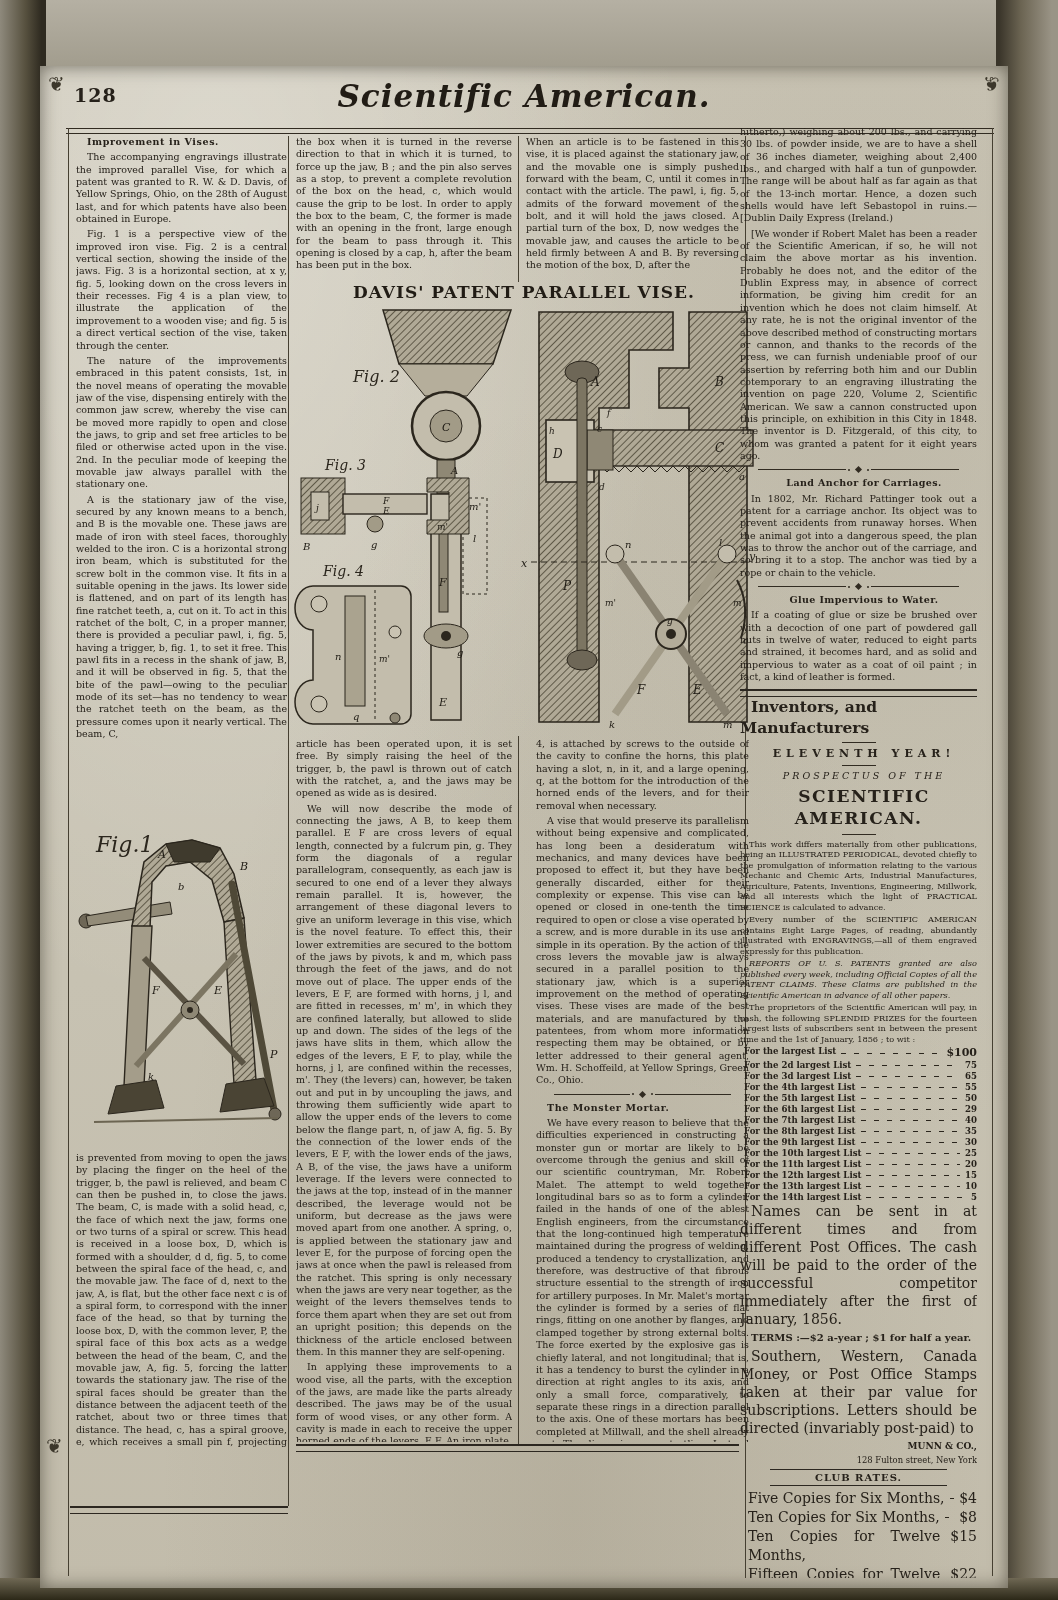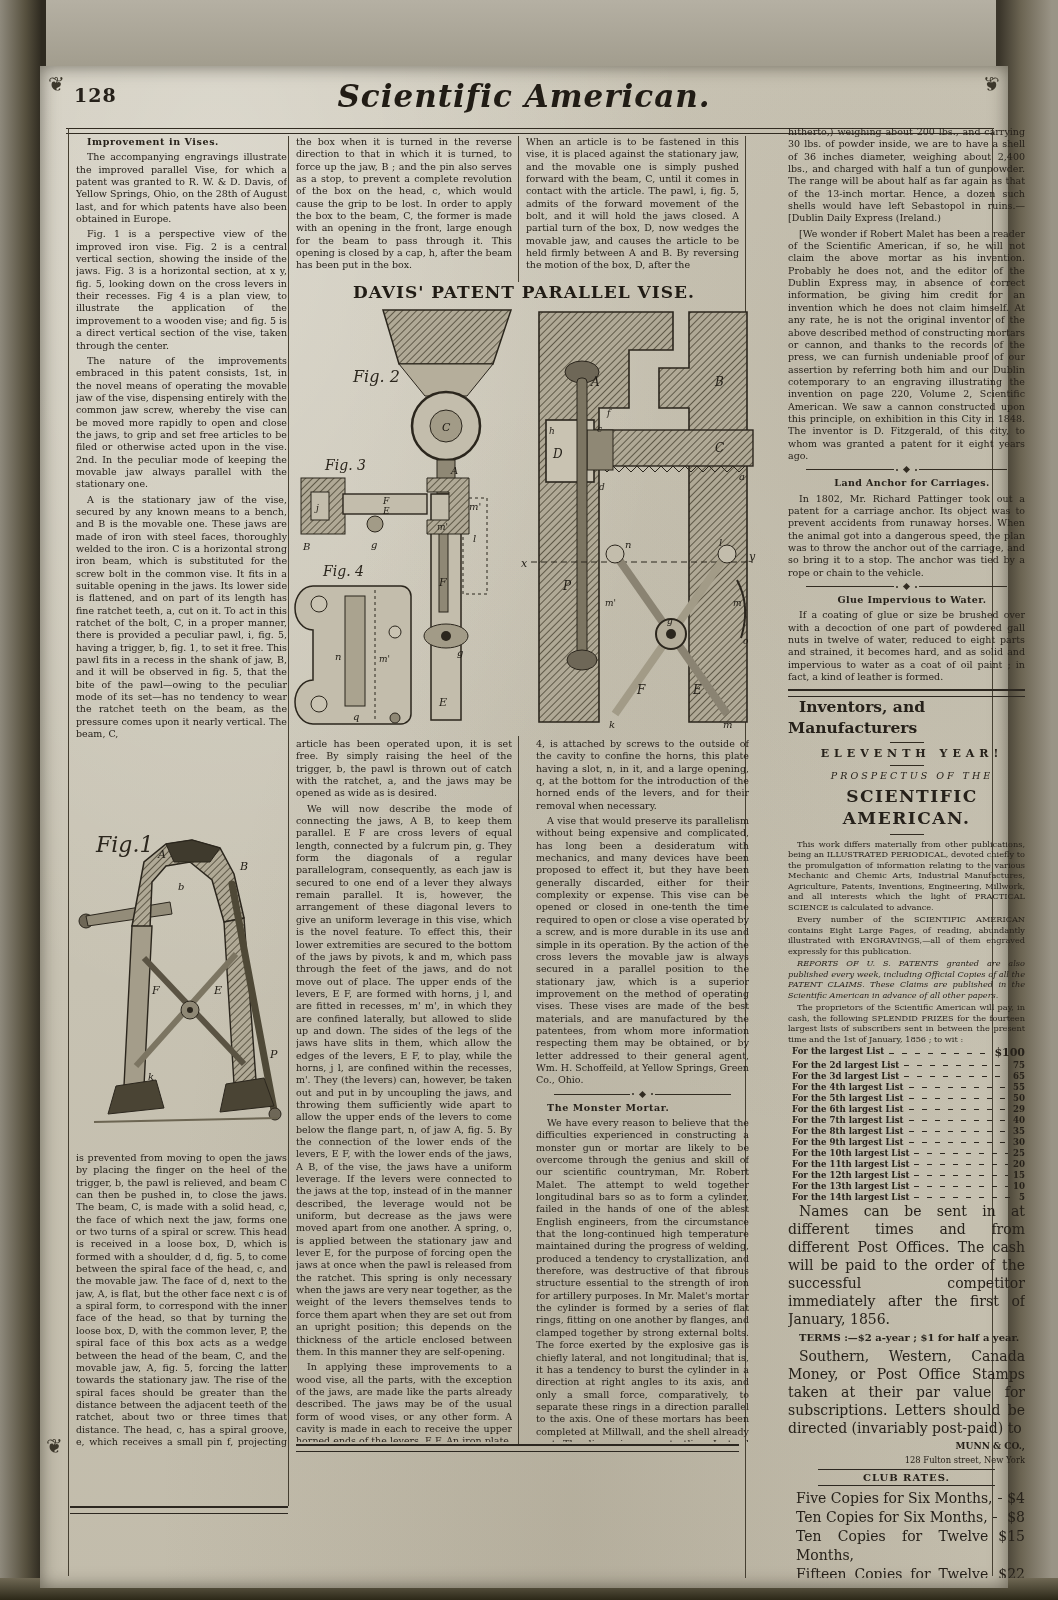--- a/index.html
+++ b/index.html
@@ -259,21 +259,21 @@
           <div class="dot"></div>
           <div class="diamond"></div>
           <div class="dot"></div>
           <div class="line"></div>
       </div>
       <p class="art-head">The Monster Mortar.</p>
       <p>We have every reason to believe that the difficulties experienced in constructing a monster gun or mortar are likely to be overcome through the genius and skill of our scientific countryman, Mr. Robert Malet. The attempt to weld together longitudinal bars so as to form a cylinder, failed in the hands of one of the ablest English engineers, from the circumstance that the long-continued high temperature maintained during the progress of welding, produced a tendency to crystallization, and therefore, was destructive of that fibrous structure essential to the strength of iron for artillery purposes. In Mr. Malet's mortar the cylinder is formed by a series of flat rings, fitting on one another by flanges, and clamped together by strong external bolts. The force exerted by the explosive gas is chiefly lateral, and not longitudinal; that is, it has a tendency to burst the cylinder in a direction at right angles to its axis, and only a small force, comparatively, to separate these rings in a direction parallel to the axis. One of these mortars has been completed at Millwall, and the shell already cast. The dimensions are startling. Instead of the 13 inch shell (the largest</p>
     </div>
     <div class="dbl-rule" style="left:256px;top:1378px;width:443px;"></div>
 
-    <div class="colblock" style="left:748px;top:60px;width:237px;height:1452px;">
+    <div class="colblock" style="left:700px;top:60px;width:237px;height:1452px;">
       <p style="text-indent:0;">hitherto,) weighing about 200 lbs., and carrying 30 lbs. of powder inside, we are to have a shell of 36 inches diameter, weighing about 2,400 lbs., and charged with half a tun of gunpowder. The range will be about half as far again as that of the 13-inch mortar. Hence, a dozen such shells would have left Sebastopol in ruins.—[Dublin Daily Express (Ireland.)</p>
       <p>[We wonder if Robert Malet has been a reader of the Scientific American, if so, he will not claim the above mortar as his invention. Probably he does not, and the editor of the Dublin Express may, in absence of correct information, be giving him credit for an invention which he does not claim himself. At any rate, he is not the original inventor of the above described method of constructing mortars or cannon, and thanks to the records of the press, we can furnish undeniable proof of our assertion by referring both him and our Dublin cotemporary to an engraving illustrating the invention on page 220, Volume 2, Scientific American. We saw a cannon constructed upon this principle, on exhibition in this City in 1848. The inventor is D. Fitzgerald, of this city, to whom was granted a patent for it eight years ago.</p>
       <div class="orn-divider">
         <div class="line"></div>
           <div class="dot"></div>
           <div class="diamond"></div>
           <div class="dot"></div>
           <div class="line"></div>
       </div>
       <p class="c4-head">Land Anchor for Carriages.</p>

